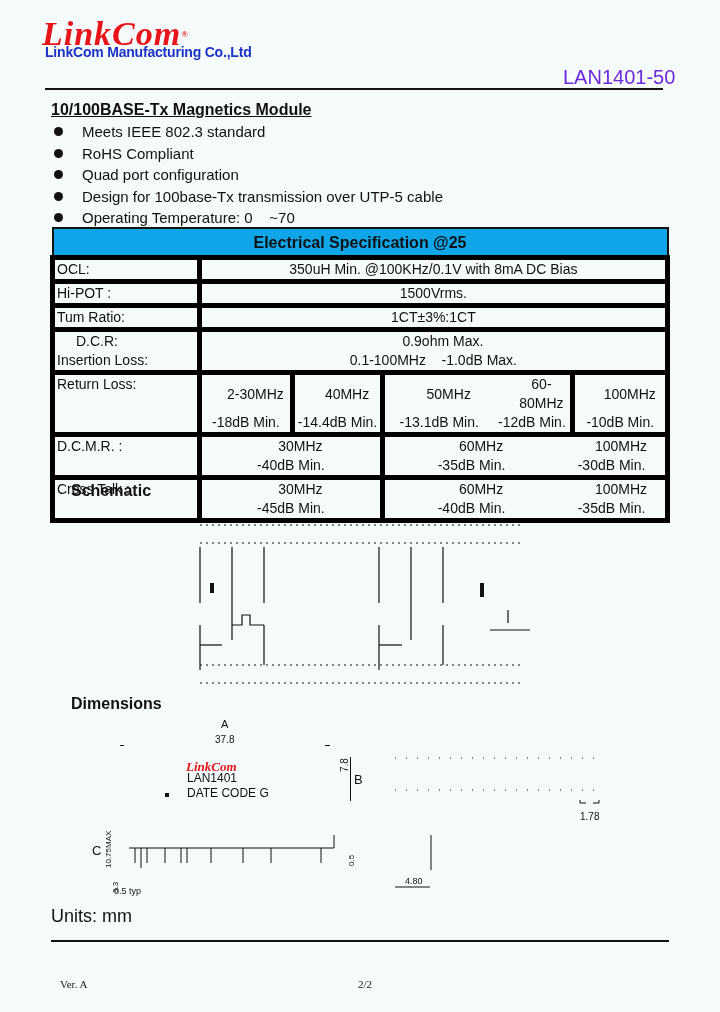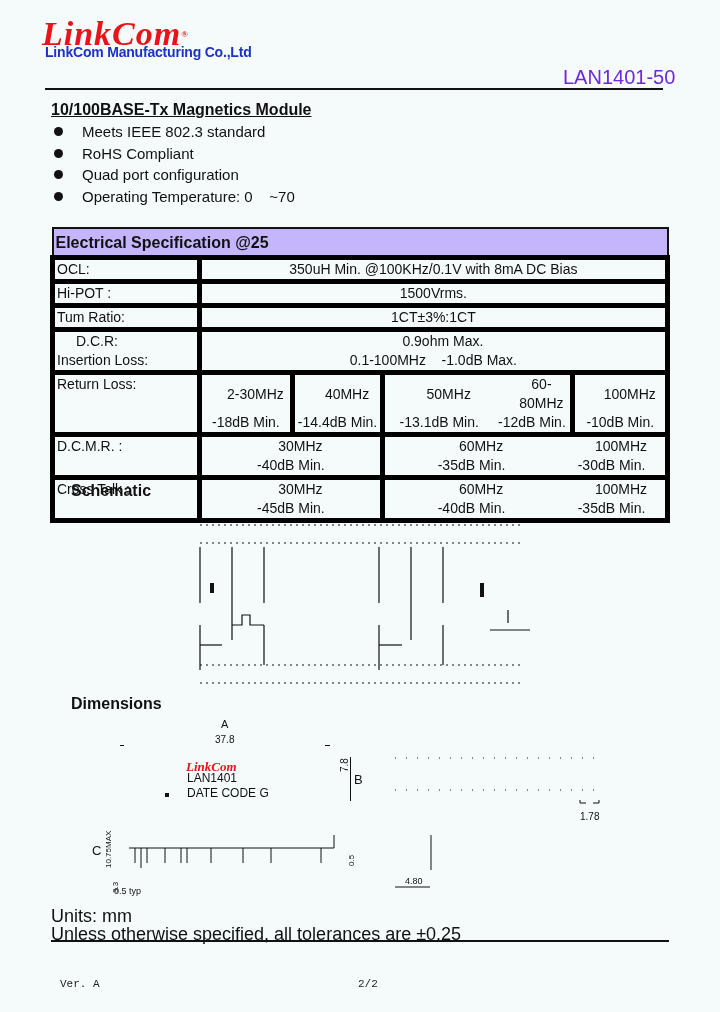--- a/index.html
+++ b/index.html
@@ -22,49 +22,50 @@
   .title { left:51px; top:101px; font-size:16px; font-weight:bold; text-decoration:underline; }
   .bullets { left:51px; top:121px; margin:0; padding:0; list-style:none; }
   .bullets li { height:21.5px; font-size:15px; line-height:21px; position:relative; padding-left:31px; }
   .bullets li .dot { position:absolute; left:3px; top:6px; width:9px; height:9px; border-radius:50%; background:#111; }
 
   table.spec {
     position:absolute; left:50px; top:227px; width:620px; border-collapse:collapse;
     font-size:14px;
   }
   table.spec td { border:5px solid #000000; padding:0 2px; height:19px; line-height:19px; }
-  table.spec .hdr { background:#c4b5fd; text-align:left; font-weight:bold; font-size:16px; height:26px; border:2px solid #111; }
+  table.spec .hdr { background:#0ea5e9; text-align:center; font-weight:bold; font-size:16px; height:26px; border:2px solid #111; }
   table.spec .lbl { width:132px; text-align:left; }
   table.spec .c { text-align:center; }
   table.spec .nb-b { border-bottom:none;padding-left:21px; }
   table.spec .nb-t { border-top:none; }
 
   .sec-title { font-size:16px; font-weight:bold; }
   .schem-box { left:190px; top:505px; width:340px; height:190px; }
   .small { font-size:10px; }
   .units { left:51px; top:907px; font-size:18px; line-height:18px; }
   .rule-bottom { left:51px; top:940px; width:618px; height:2px; background:#111; }
-  .footer { top:978px; font-family:Liberation Mono, monospace; font-size:11px; color:#222; }
+  .footer { top:978px; font-family:Liberation Serif, serif; font-size:11px; color:#222; }
   .mini-logo { font-family:"Liberation Serif", serif; font-weight:bold; font-style:italic; color:#e8141a; font-size:13px; }
 </style>
 </head>
 <body>
 
 <div class="abs logo">
   <span>LinkCom</span><span class="logo-reg">®</span>
 </div>
 <div class="abs company">LinkCom Manufacturing Co.,Ltd</div>
 <div class="abs part-no">LAN1401-50</div>
 <div class="abs rule-top"></div>
 
 <div class="abs title">10/100BASE-Tx Magnetics Module</div>
 <ul class="abs bullets">
   <li><span class="dot"></span><span>Meets IEEE 802.3 standard</span></li>
   <li><span class="dot"></span><span>RoHS Compliant</span></li>
   <li><span class="dot"></span><span>Quad port configuration</span></li>
+  <li><span class="dot"></span><span>Design for 100base-Tx transmission over UTP-5 cable</span></li>
   <li><span class="dot"></span><span style="white-space:pre">Operating Temperature: 0    ~70</span></li>
 </ul>
 
 <table class="spec">
   <colgroup>
     <col style="width:134px">
       <col style="width:97px">
       <col style="width:62px">
       <col style="width:31px">
       <col style="width:84px">
@@ -214,18 +215,17 @@
     <line x1="306" y1="0" x2="306" y2="35"></line>
     <line x1="270" y1="52" x2="305" y2="52"></line>
   </g>
 </svg>
 <div class="abs" style="left:114px;top:886px;font-size:9px;">0.5 typ</div>
 <div class="abs" style="left:347px;top:866px;font-size:8px;transform:rotate(-90deg);transform-origin:left top;">0.5</div>
 <div class="abs" style="left:405px;top:876px;font-size:9px;">4.80</div>
 
 <div class="abs units">
   <div>Units: mm</div>
-  <div>Unless otherwise specified, all tolerances are ±0.25</div>
 </div>
 <div class="abs rule-bottom"></div>
 
 <div class="abs footer" style="left:60px;">Ver. A</div>
 <div class="abs footer" style="left:358px;">2/2</div>
 
 </body></html>

